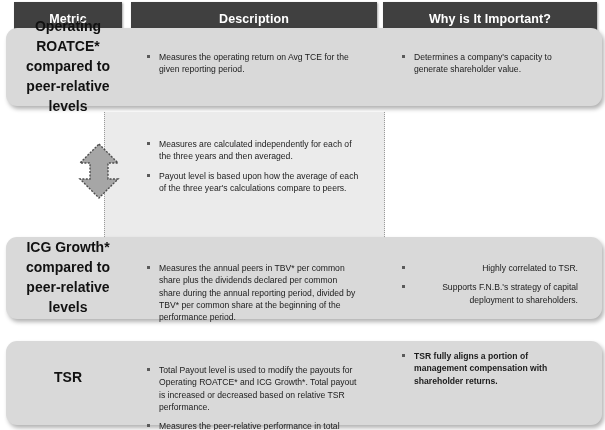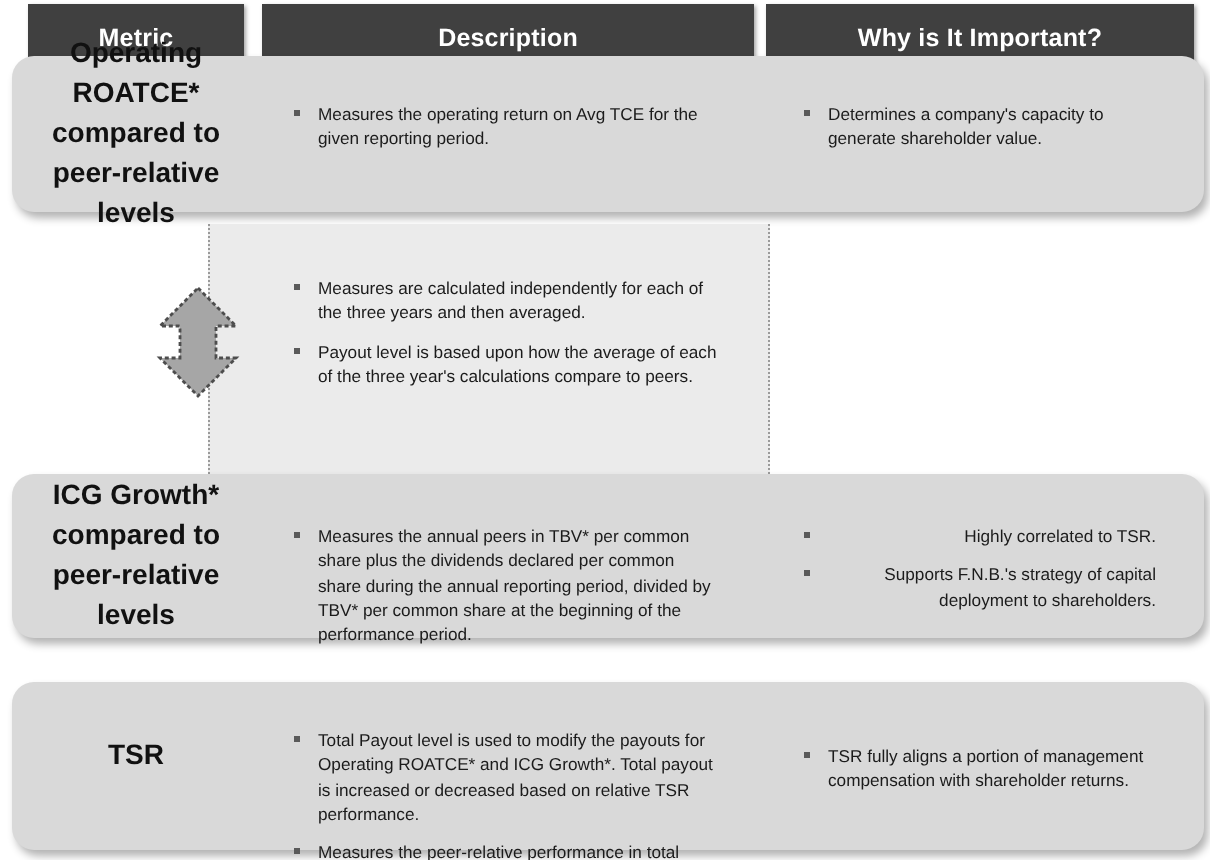--- a/index.html
+++ b/index.html
@@ -92,21 +92,21 @@
     color: #1b1b1b;
     line-height: 1.43;
   }
   .d-r1 { left: 131px; top: 35px;  width: 243px; }
   .d-mid{ left: 131px; top: 122px; width: 248px; }
   .d-r2 { left: 131px; top: 246px; width: 243px; }
   .d-r3 { left: 131px; top: 348px; width: 243px; }
 
   .w-r1 { left: 386px; top: 35px;  width: 208px; }
   .w-r2 { left: 386px; top: 246px; width: 208px; text-align: right; }
-  .w-r3 { left: 386px; top: 356px; width: 208px; }
+  .w-r3 { left: 386px; top: 334px; width: 208px; font-weight: bold; }
 
   
   ul.bul {
     margin: 16px;
     padding: 0;
     list-style: none;
   }
   ul.bul li {
     position: relative;
     padding-left: 12px;

